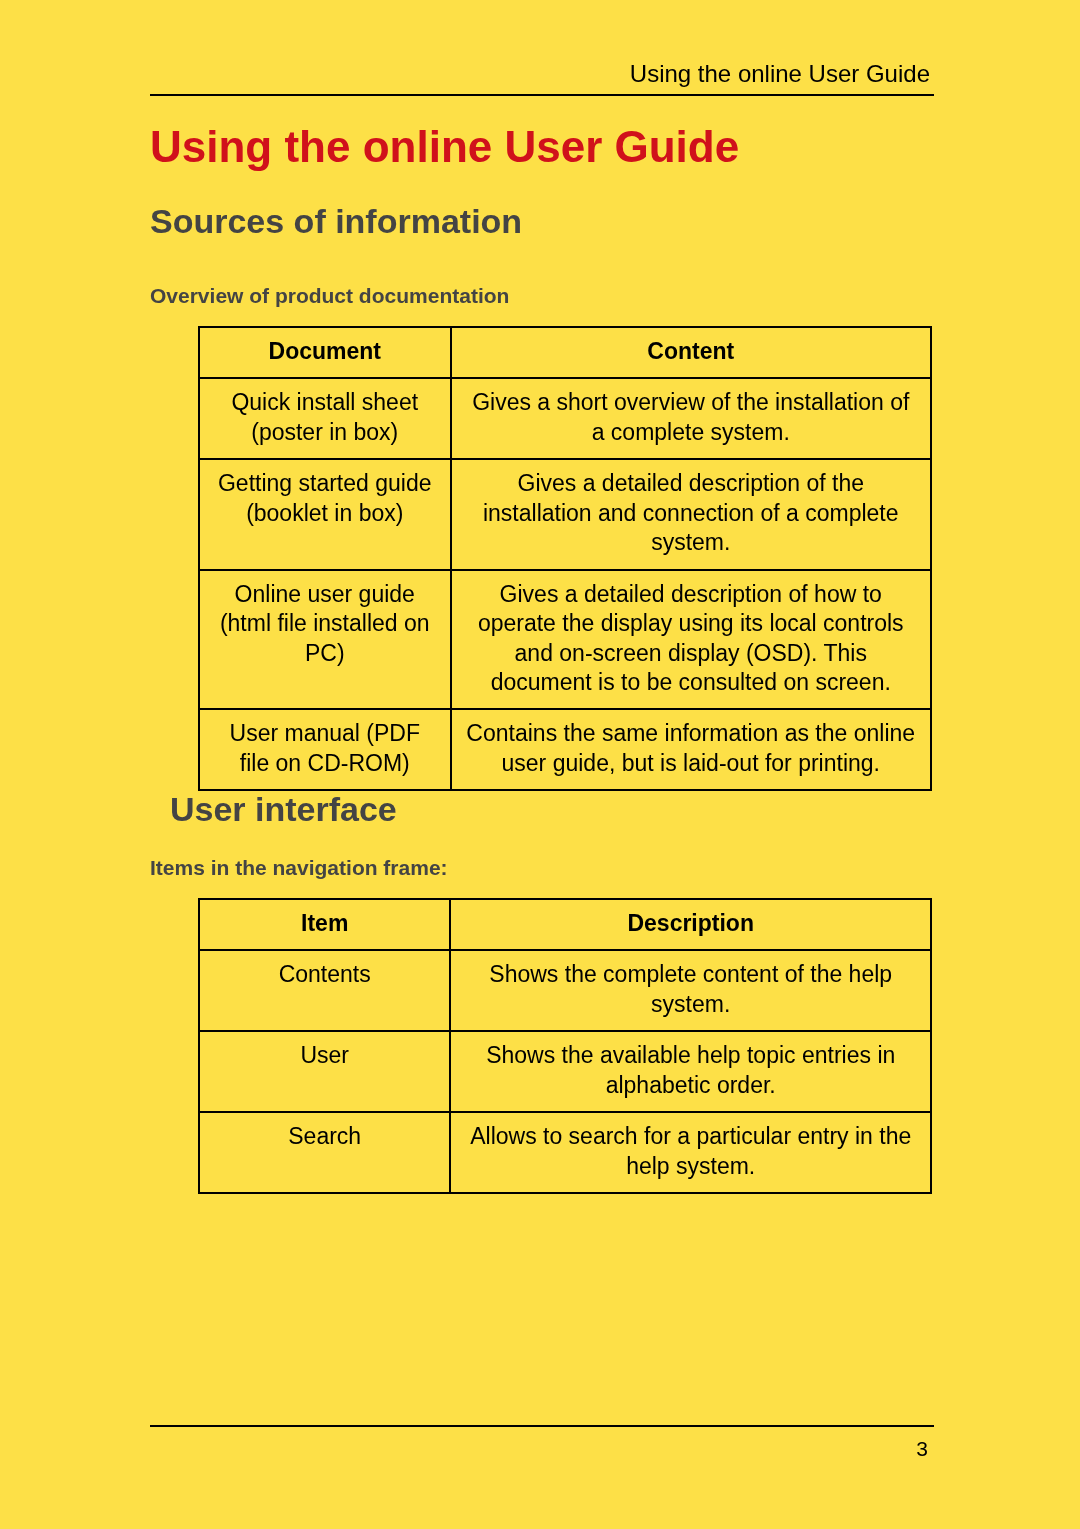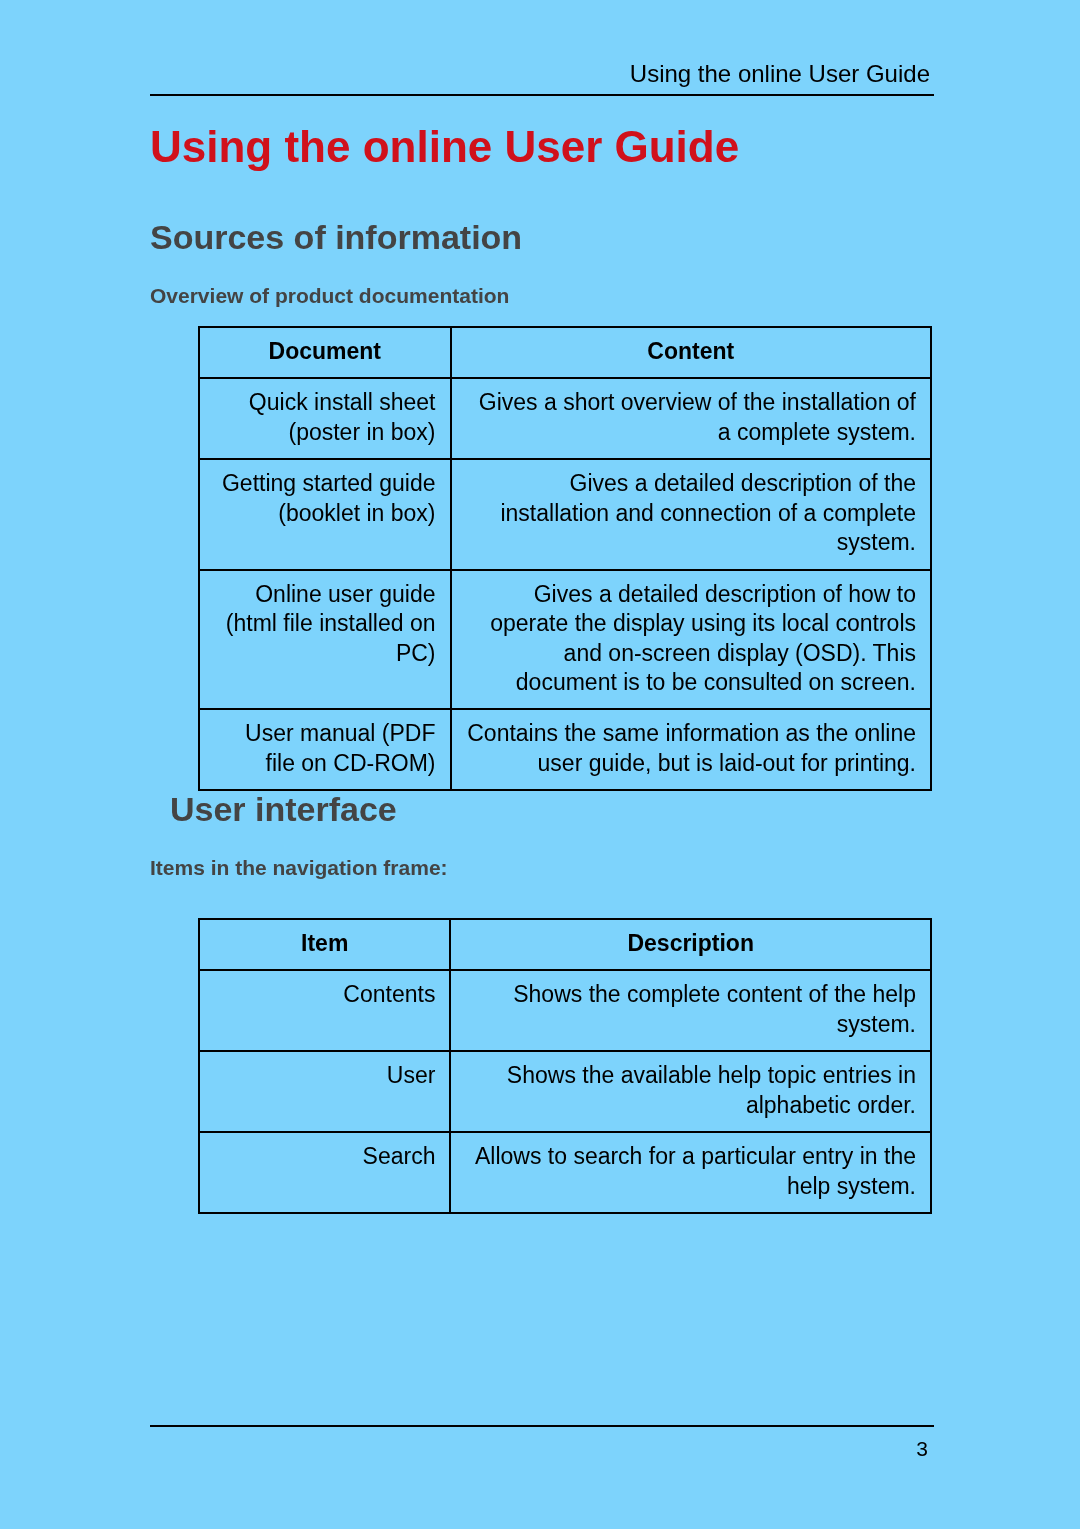--- a/index.html
+++ b/index.html
@@ -5,21 +5,21 @@
   html, body {
     margin: 0;
     padding: 0;
     background: #fff;
     width: 1080px;
   }
   .page {
     position: relative;
     width: 1080px;
     height: 1529px;
-    background: #7dd3fc;
+    background: #fde047;
     font-family: "Segoe UI", "Helvetica Neue", Arial, sans-serif;
     color: #000;
   }
   .running-head {
     position: absolute;
     top: 60px;
     right: 150px;
     font-size: 24px;
     font-family: "Segoe UI", "Helvetica Neue", Arial, sans-serif;
     color: #000;
@@ -41,47 +41,47 @@
     font-family: "Segoe UI", "Helvetica Neue", Arial, sans-serif;
   }
   .section-title {
     position: absolute;
     left: 150px;
     font-size: 34px;
     font-weight: 700;
     color: #444;
     font-family: "Segoe UI", "Helvetica Neue", Arial, sans-serif;
   }
-  #sec1 { top: 218px; }
+  #sec1 { top: 202px; }
   #sec2 { top: 790px; margin-left: 20px; }
   .sub-title {
     position: absolute;
     left: 150px;
     font-size: 21px;
     font-weight: 700;
     color: #444;
     font-family: "Segoe UI", "Helvetica Neue", Arial, sans-serif;
   }
   #sub1 { top: 284px; }
   #sub2 { top: 856px; }
   table {
     position: absolute;
     left: 198px;
     border-collapse: collapse;
     width: 734px;
     font-size: 23px;
     line-height: 1.28;
   }
   #tbl1 { top: 326px; }
-  #tbl2 { top: 918px; }
+  #tbl2 { top: 898px; }
   th, td {
     border: 2px solid #000;
     padding: 9px 14px 11px 14px;
     vertical-align: top;
-    text-align: right;
+    text-align: center;
     font-weight: 400;
   }
   th {
     font-weight: 700;
     text-align: center;
   }
   col.c1 { width: 252px; }
   col.c2 { width: 482px; }
   .foot-rule {
     position: absolute;

